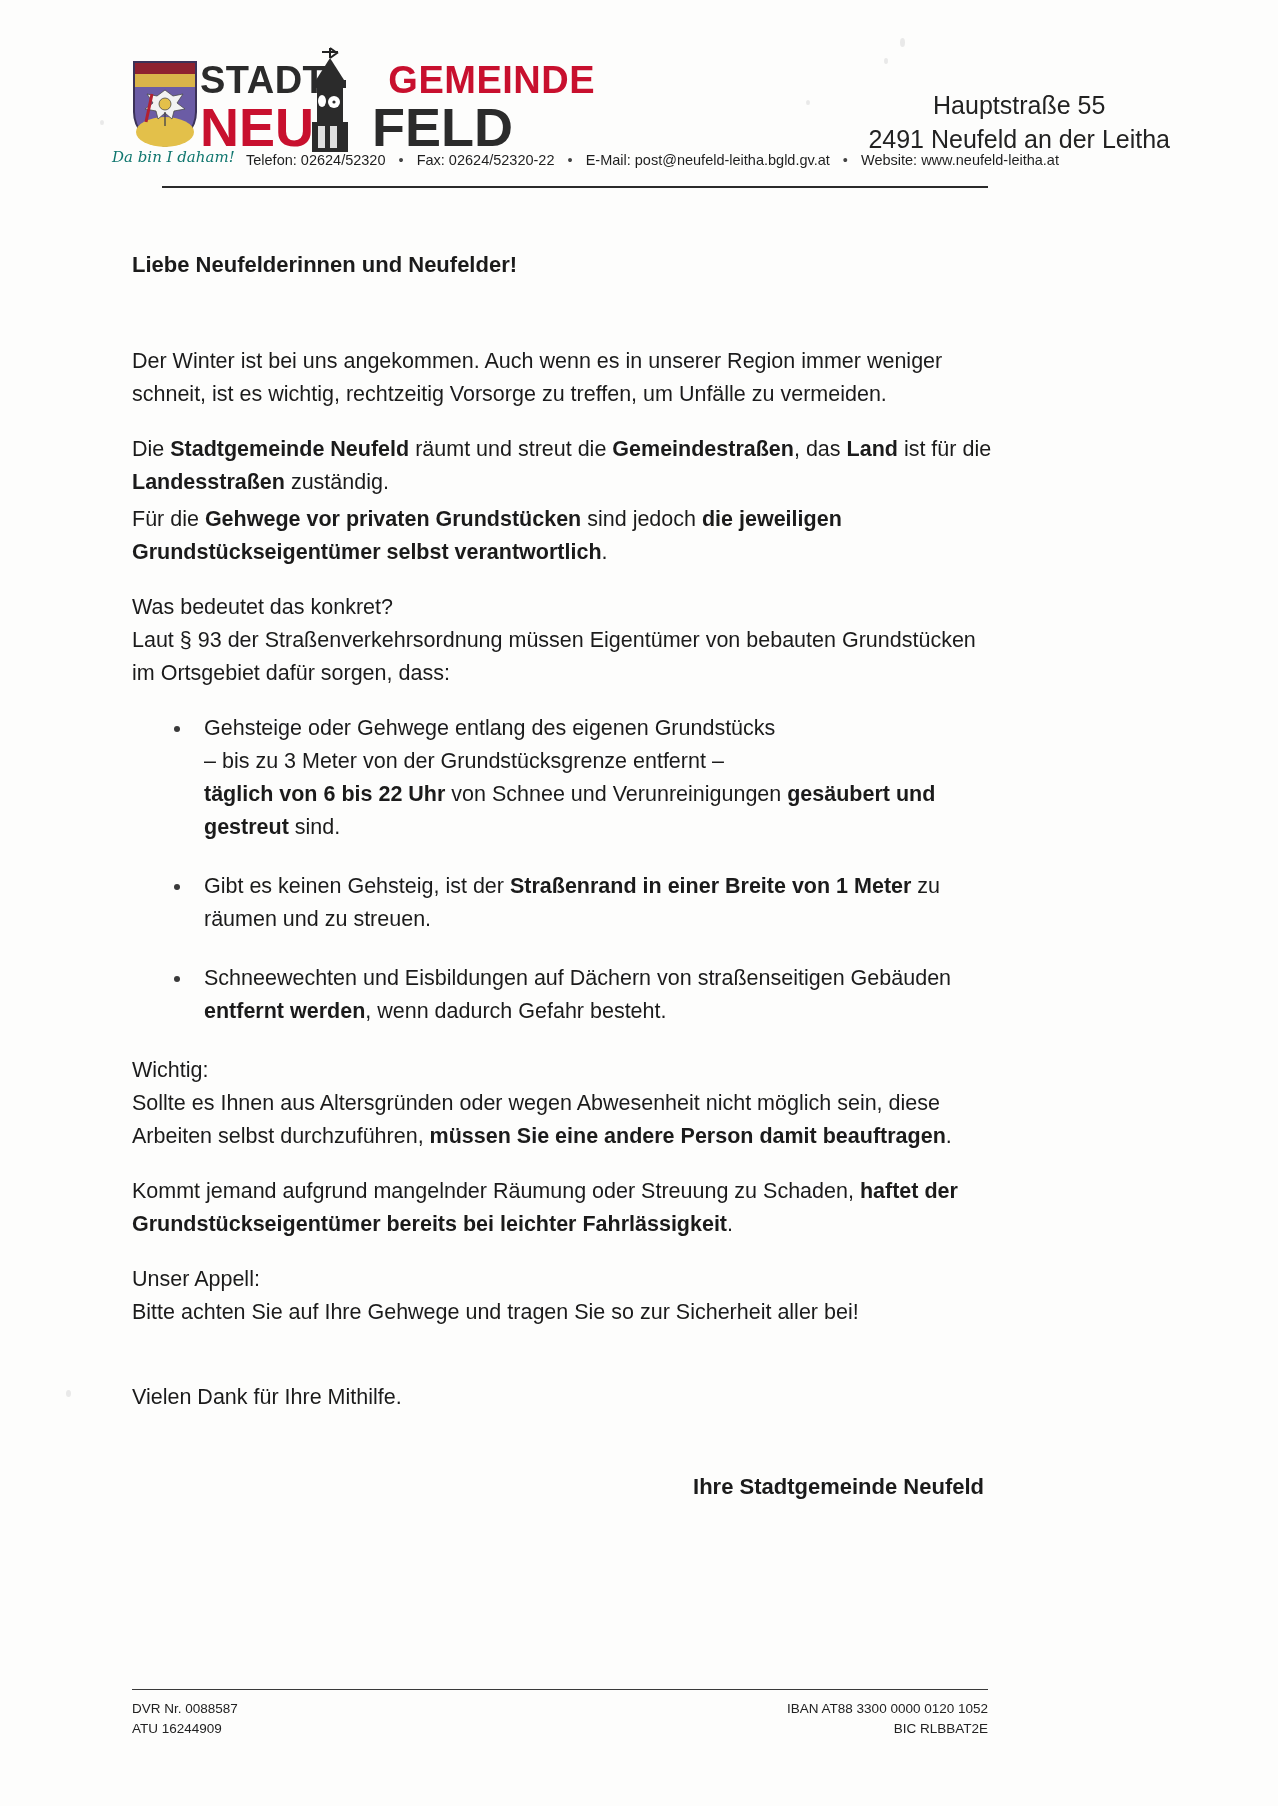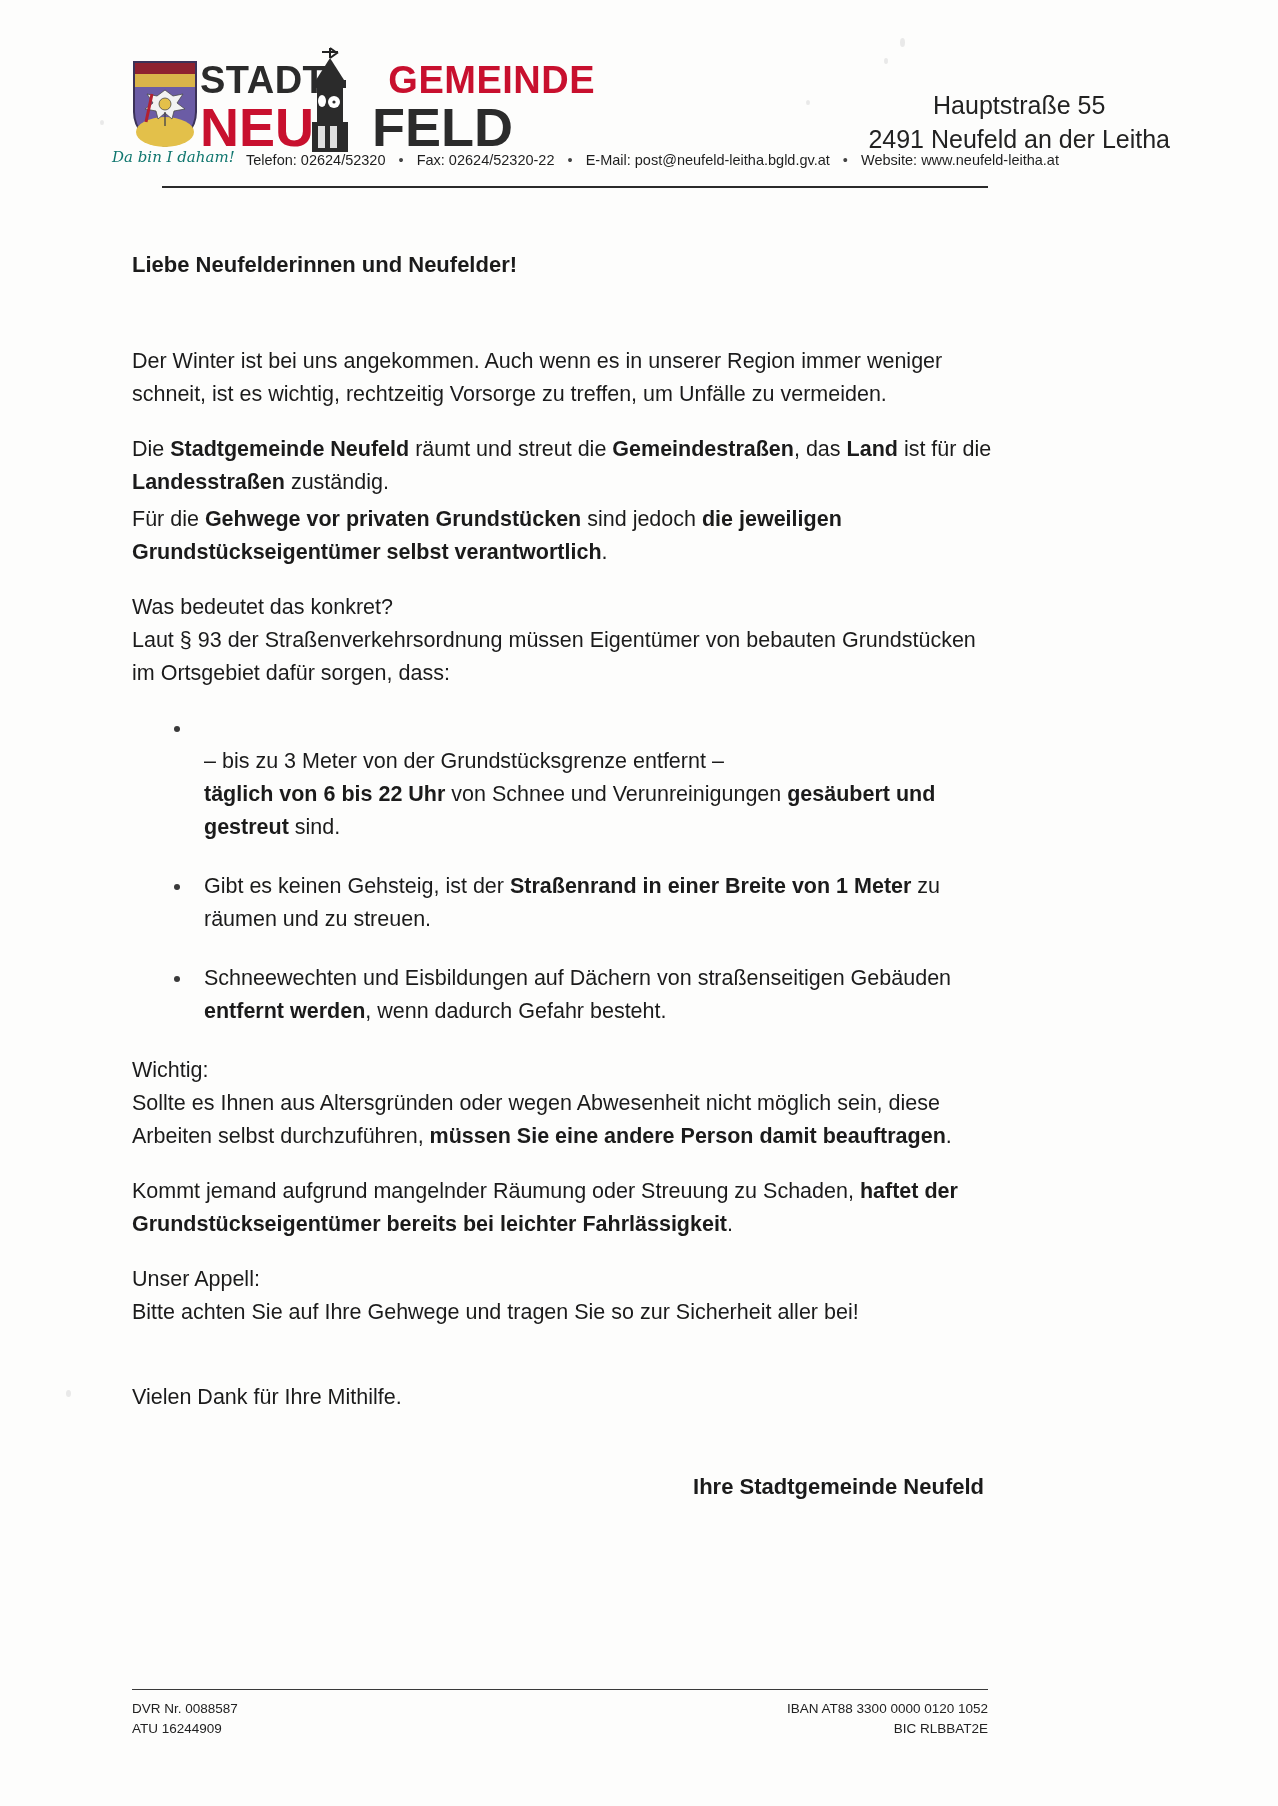--- a/index.html
+++ b/index.html
@@ -212,21 +212,21 @@
     </p>
 
     <p class="head">Was bedeutet das konkret?</p>
     <p class="para">
       <span>Laut § 93 der Straßenverkehrsordnung müssen Eigentümer von bebauten</span>
       <span>Grundstücken im Ortsgebiet dafür sorgen, dass:</span>
     </p>
 
     <ul class="bullets">
       <li>
-        <br>
+        <span>Gehsteige oder Gehwege entlang des eigenen Grundstücks</span><br>
         <span>– bis zu 3 Meter von der Grundstücksgrenze entfernt –</span><br>
         <b>täglich von 6 bis 22 Uhr</b><span> von Schnee und Verunreinigungen </span><b>gesäubert und gestreut</b><span> sind.</span>
       </li>
       <li>
         <span>Gibt es keinen Gehsteig, ist der </span><b>Straßenrand in einer Breite von 1 Meter</b><span> zu räumen und zu streuen.</span>
       </li>
       <li>
         <span>Schneewechten und Eisbildungen auf Dächern von straßenseitigen Gebäuden </span><b>entfernt werden</b><span>, wenn dadurch Gefahr besteht.</span>
       </li>
     </ul>

